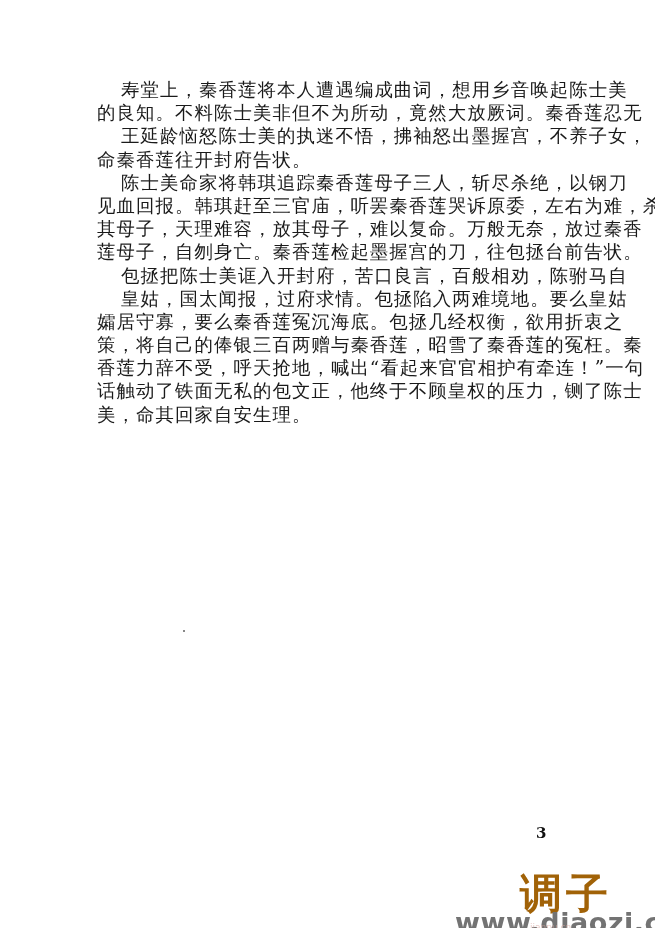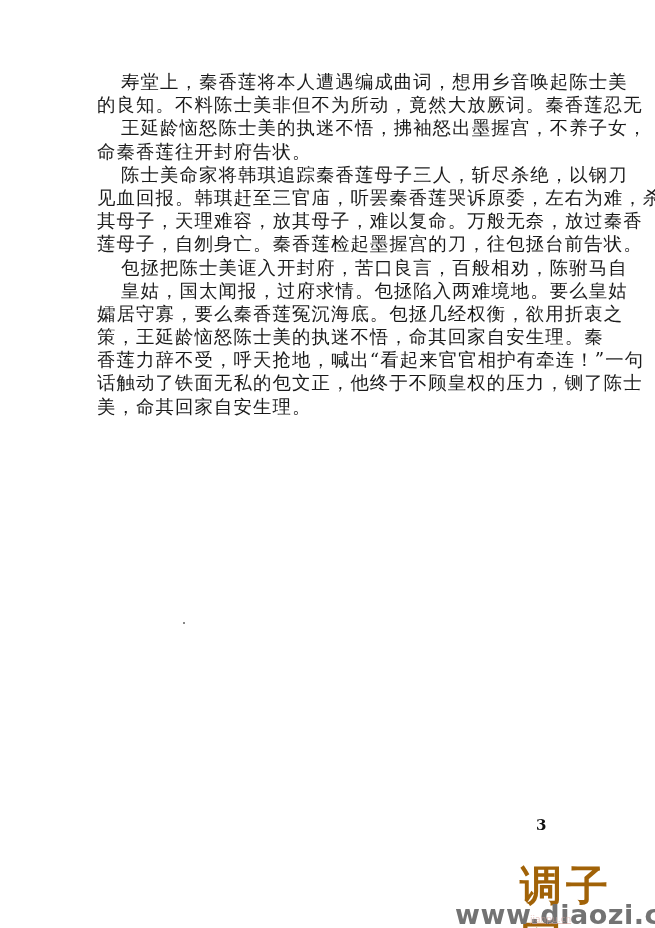--- a/index.html
+++ b/index.html
@@ -1,20 +1,20 @@
 <!DOCTYPE html>
 <html><head>
 <meta charset="utf-8">
 <style>
   html, body { margin: 0; padding: 0; }
   body {
     width: 655px; height: 928px; background: #ffffff; position: relative; overflow: hidden;
     font-family: "DejaVu Serif", "Liberation Serif", serif; color: #1a1a1a;
   }
-  .page { position: absolute; left: 0; top: 4px; width: 655px; height: 840px; border-radius: 22px; }
+  .page { position: absolute; left: 0; top: 12px; width: 655px; height: 840px; border-radius: 22px; }
   .text-block {
     position: absolute; left: 97px; top: 66px; width: 468px;
     font-size: 18.4px; line-height: 23.2px; letter-spacing: 1.1px;
   }
   .line { white-space: nowrap; height: 23.2px; overflow: visible; }
   .line.indent { padding-left: 24px; }
   .page-number {
     position: absolute; left: 536px; top: 812px; font-size: 15px; font-weight: bold;
     color: #111;
   }
@@ -43,21 +43,21 @@
     <div class="line">的良知。不料陈士美非但不为所动，竟然大放厥词。秦香莲忍无</div>
     <div class="line indent">王延龄恼怒陈士美的执迷不悟，拂袖怒出墨握宫，不养子女，</div>
     <div class="line">命秦香莲往开封府告状。</div>
     <div class="line indent">陈士美命家将韩琪追踪秦香莲母子三人，斩尽杀绝，以钢刀</div>
     <div class="line">见血回报。韩琪赶至三官庙，听罢秦香莲哭诉原委，左右为难，杀</div>
     <div class="line">其母子，天理难容，放其母子，难以复命。万般无奈，放过秦香</div>
     <div class="line">莲母子，自刎身亡。秦香莲检起墨握宫的刀，往包拯台前告状。</div>
     <div class="line indent">包拯把陈士美诓入开封府，苦口良言，百般相劝，陈驸马自</div>
     <div class="line indent">皇姑，国太闻报，过府求情。包拯陷入两难境地。要么皇姑</div>
     <div class="line">孀居守寡，要么秦香莲冤沉海底。包拯几经权衡，欲用折衷之</div>
-    <div class="line">策，王延龄恼怒陈士美的执迷不悟，命其回家自安生理。秦</div>
+    <div class="line">策，将自己的俸银三百两赠与秦香莲，昭雪了秦香莲的冤枉。秦</div>
     <div class="line">香莲力辞不受，呼天抢地，喊出“看起来官官相护有牵连！”一句</div>
     <div class="line">话触动了铁面无私的包文正，他终于不顾皇权的压力，铡了陈士</div>
     <div class="line">美，命其回家自安生理。</div>
   </div>
 
   <div class="speck"></div>
 
   <div class="page-number">3</div>
 
   <div class="watermark-cn">调子网</div>

